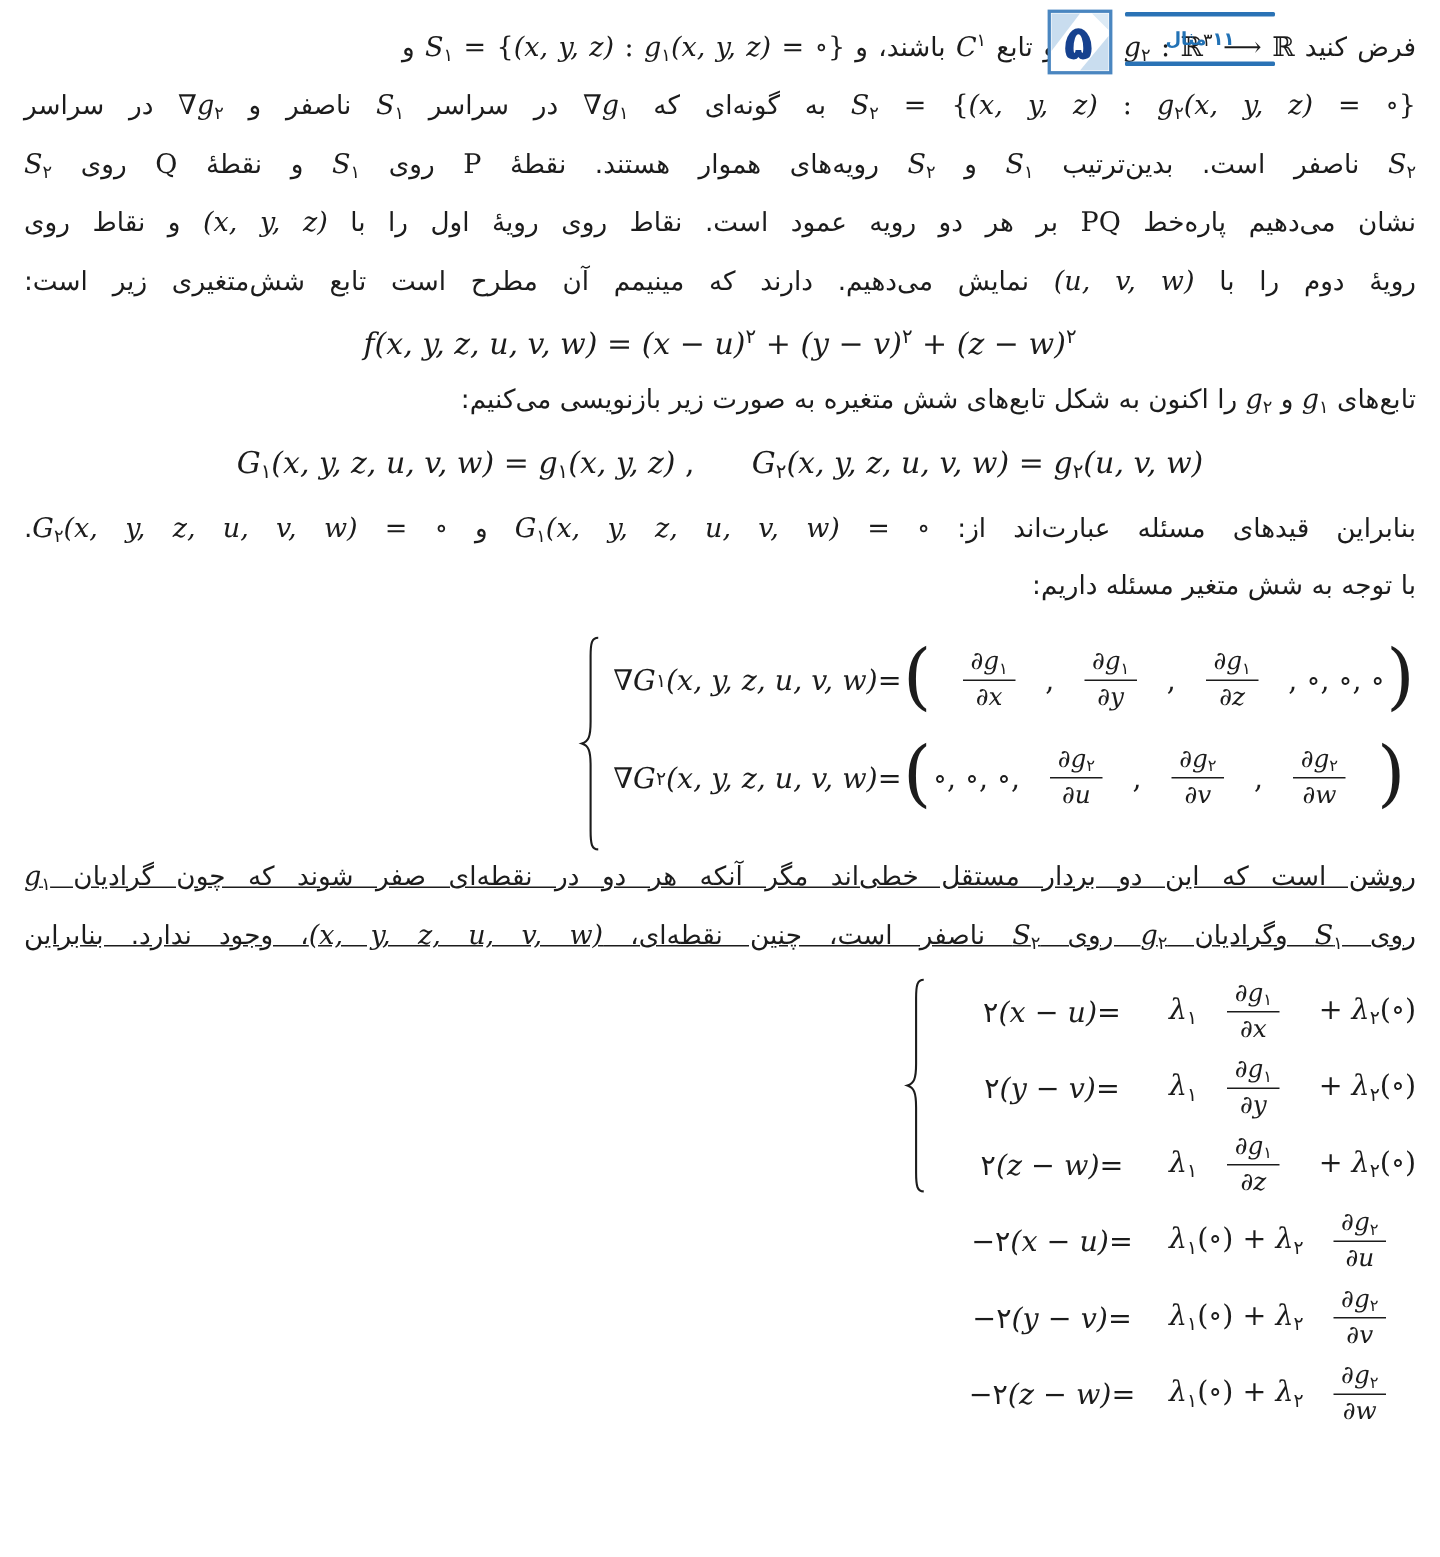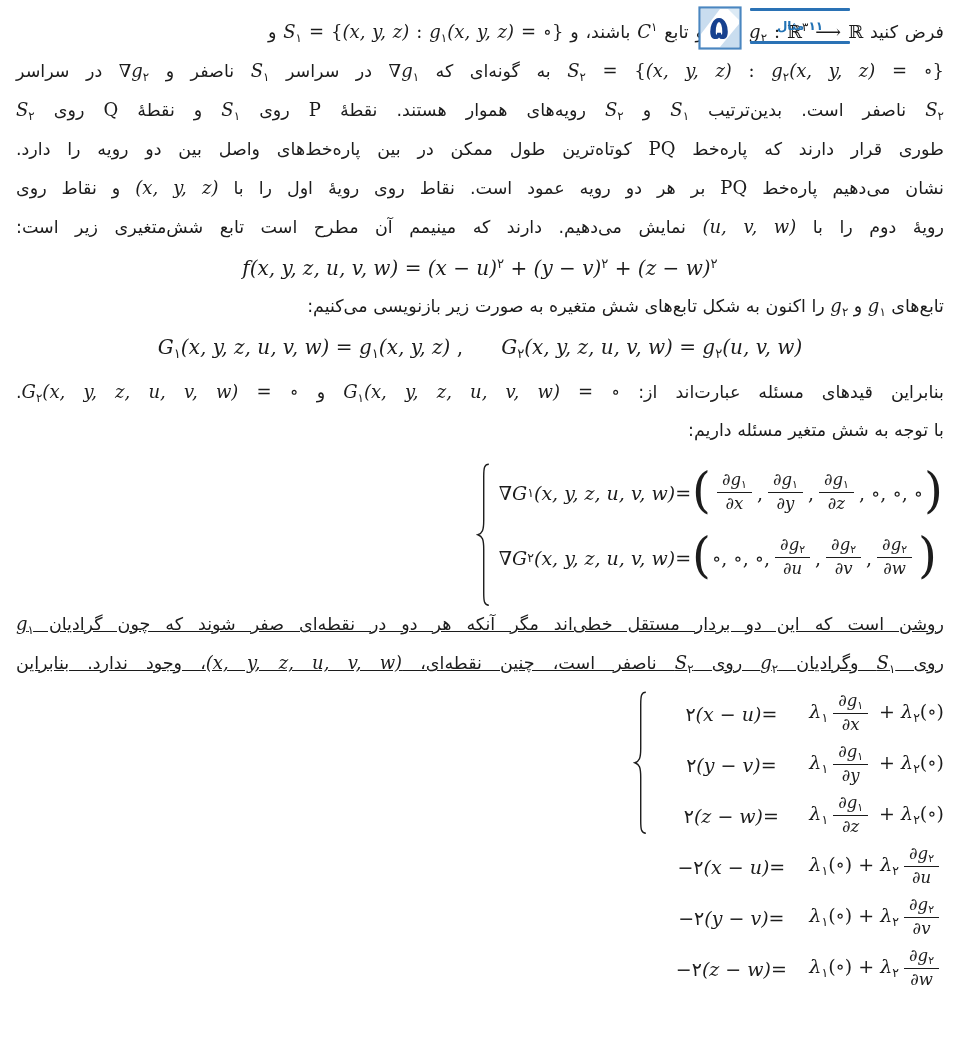--- a/index.html
+++ b/index.html
@@ -31,21 +31,21 @@
   }
   .line.just{white-space:normal;text-align:justify;text-align-last:justify;}
   .indent1{margin-left:0;margin-right:0;padding-left:252px;} 
   .line.just.indent1{padding-left:0;margin-left:252px;}
   
   .math{direction:ltr;unicode-bidi:isolate;font-family:"DejaVu Serif","DejaVu Sans",serif;font-size:18px;text-align:center;}
   .mi{font-style:italic;font-family:"DejaVu Serif","DejaVu Sans",serif;}
   .mr{font-style:normal;font-family:"DejaVu Serif","DejaVu Sans",serif;}
   sub.msub{font-size:66%;line-height:0;vertical-align:-0.3em;font-family:"DejaVu Sans",sans-serif;}
   sup.msup{font-size:66%;line-height:0;vertical-align:0.55em;font-family:"DejaVu Sans",sans-serif;}
-  .frac{display:inline-block;vertical-align:middle;text-align:center;margin:0 5px;font-size:16.5px;line-height:1.25;}
+  .frac{display:inline-block;vertical-align:middle;text-align:center;margin:0 20px;font-size:16.5px;line-height:1.25;}
   .frac .num{display:block;padding:0 5px 1px;border-bottom:1.4px solid #1c1c1c;}
   .frac .den{display:block;padding-top:1px;}
   .bigp{font-size:255%;font-weight:300;line-height:0;vertical-align:middle;position:relative;top:-3px;padding:0 1px;}
   
   .deq{direction:ltr;text-align:center;font-size:20px;
        font-family:"DejaVu Serif","DejaVu Sans",serif;}
   #eq-f{height:36px;line-height:36px;margin-top:4px;}
   #eq-G{height:42px;line-height:42px;}
   
   .system{position:relative;direction:ltr;width:fit-content;}
@@ -87,21 +87,20 @@
       </svg>
     </div>
   </div>
 
   <div class="content">
 
     <div class="para" id="para1">
       <div class="line just indent1"><span class="fa">فرض کنید </span><span class="math"><span class="mi">g</span><sub class="msub">۱</sub><span class="mr">, </span><span class="mi">g</span><sub class="msub">۲</sub><span class="mr"> : ℝ</span><sup class="msup">۳</sup><span class="mr"> ⟶ ℝ</span></span><span class="fa"> دو تابع </span><span class="math"><span class="mi">C</span><sup class="msup">۱</sup></span><span class="fa"> باشند، و </span><span class="math"><span class="mi">S</span><sub class="msub">۱</sub><span class="mr"> = {</span><span class="mi">(x, y, z)</span><span class="mr"> : </span><span class="mi">g</span><sub class="msub">۱</sub><span class="mi">(x, y, z)</span><span class="mr"> = ∘}</span></span><span class="fa"> و</span></div>
       <div class="line just"><span class="math"><span class="mi">S</span><sub class="msub">۲</sub><span class="mr"> = {</span><span class="mi">(x, y, z)</span><span class="mr"> : </span><span class="mi">g</span><sub class="msub">۲</sub><span class="mi">(x, y, z)</span><span class="mr"> = ∘}</span></span><span class="fa"> به گونه‌ای که </span><span class="math"><span class="mr">∇</span><span class="mi">g</span><sub class="msub">۱</sub></span><span class="fa"> در سراسر </span><span class="math"><span class="mi">S</span><sub class="msub">۱</sub></span><span class="fa"> ناصفر و </span><span class="math"><span class="mr">∇</span><span class="mi">g</span><sub class="msub">۲</sub></span><span class="fa"> در سراسر</span></div>
       <div class="line just"><span class="math"><span class="mi">S</span><sub class="msub">۲</sub></span><span class="fa"> ناصفر است. بدین‌ترتیب </span><span class="math"><span class="mi">S</span><sub class="msub">۱</sub></span><span class="fa"> و </span><span class="math"><span class="mi">S</span><sub class="msub">۲</sub></span><span class="fa"> رویه‌های هموار هستند. نقطهٔ </span><span class="math"><span class="mr">P</span></span><span class="fa"> روی </span><span class="math"><span class="mi">S</span><sub class="msub">۱</sub></span><span class="fa"> و نقطهٔ </span><span class="math"><span class="mr">Q</span></span><span class="fa"> روی </span><span class="math"><span class="mi">S</span><sub class="msub">۲</sub></span></div>
-      <div class="line just"><span class="fa">طوری قرار دارند که پاره‌خط </span><span class="math"><span class="mr">PQ</span></span><span class="fa"> کوتاه‌ترین طول ممکن در بین پاره‌خط‌های واصل بین دو رویه را دارد.</span></div>
       <div class="line just"><span class="fa">نشان می‌دهیم پاره‌خط </span><span class="math"><span class="mr">PQ</span></span><span class="fa"> بر هر دو رویه عمود است. نقاط روی رویهٔ اول را با </span><span class="math"><span class="mi">(x, y, z)</span></span><span class="fa"> و نقاط روی</span></div>
       <div class="line just"><span class="fa">رویهٔ دوم را با </span><span class="math"><span class="mi">(u, v, w)</span></span><span class="fa"> نمایش می‌دهیم. دارند که مینیمم آن مطرح است تابع شش‌متغیری زیر است:</span></div>
     </div>
 
     <div class="deq" id="eq-f"><span class="mi">f</span><span class="mi">(x, y, z, u, v, w)</span><span class="mr"> = </span><span class="mi">(x − u)</span><sup class="msup">۲</sup><span class="mr"> + </span><span class="mi">(y − v)</span><sup class="msup">۲</sup><span class="mr"> + </span><span class="mi">(z − w)</span><sup class="msup">۲</sup></div>
 
     <div class="para">
       <div class="line" id="para2-line"><span class="fa">تابع‌های </span><span class="math"><span class="mi">g</span><sub class="msub">۱</sub></span><span class="fa"> و </span><span class="math"><span class="mi">g</span><sub class="msub">۲</sub></span><span class="fa"> را اکنون به شکل تابع‌های شش متغیره به صورت زیر بازنویسی می‌کنیم:</span></div>
     </div>
 

